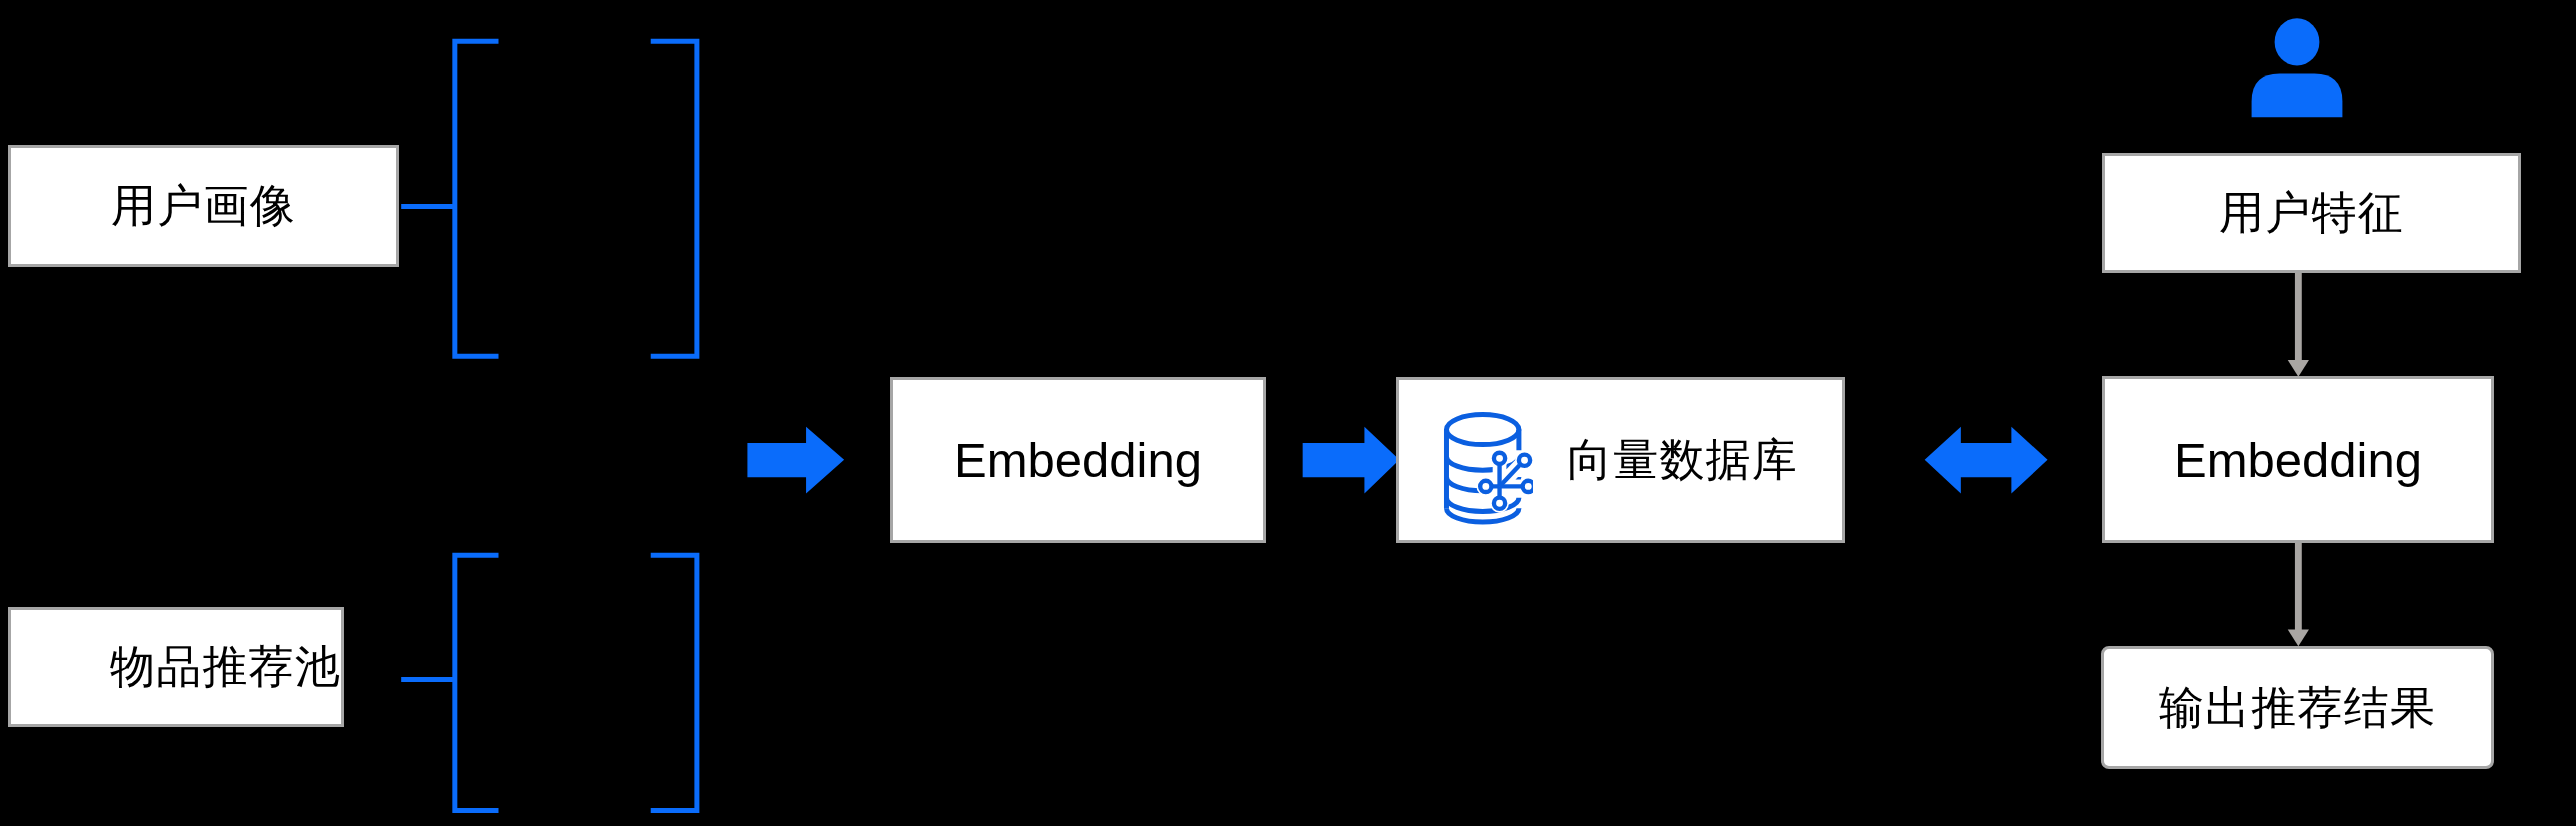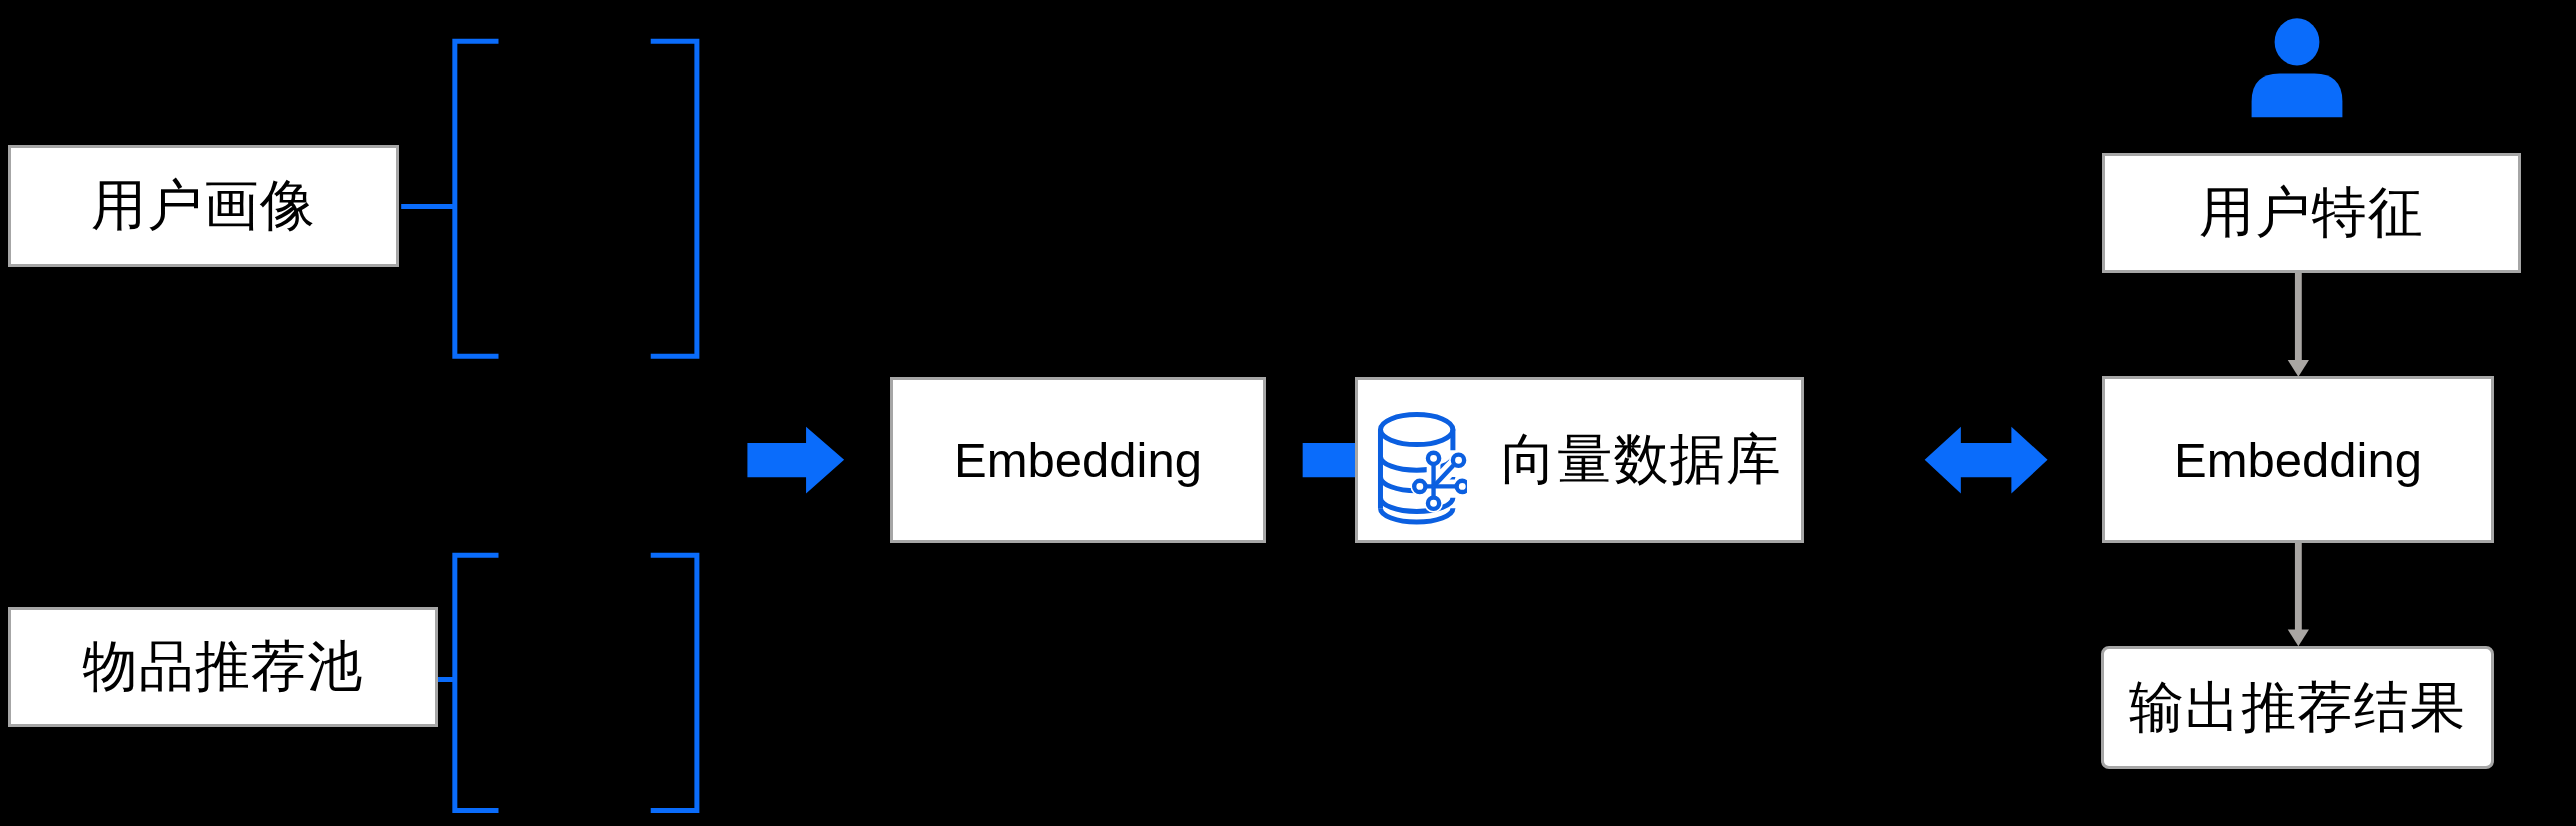--- a/index.html
+++ b/index.html
@@ -9,26 +9,26 @@
     --box-fill:#ffffff;
     --gray:#a9a6a3;
     --text:#000000;
   }
   html,body{margin:0;padding:0;background:#000;}
   body{width:2576px;height:826px;position:relative;overflow:hidden;
        font-family:"Liberation Sans","DejaVu Sans",sans-serif;}
   .canvas{position:absolute;left:0;top:0;width:2576px;height:826px;background:#000;}
   .box{position:absolute;background:var(--box-fill);border:3.7px solid var(--box-border);
        box-sizing:border-box;display:flex;align-items:center;justify-content:center;}
-  .box .label{color:var(--text);font-size:55px;letter-spacing:1.2px;white-space:nowrap;}
+  .box .label{color:var(--text);font-size:45px;letter-spacing:1.2px;white-space:nowrap;}
   .box .label.en{font-size:49px;letter-spacing:0;}
   #user-profile  {left:8px;  top:145px;  width:391px; height:122px;}
-  #item-pool     {left:8px;  top:607px;  width:430px; height:120px;}
+  #item-pool     {left:8px;  top:607px;  width:336px; height:120px;justify-content:flex-end;}
   #embedding-left{left:890px;top:377px;  width:376px; height:166px;}
-  #vector-db     {left:1355px;top:377px;  width:449px; height:166px;gap:34px;}
+  #vector-db     {left:1396px;top:377px;  width:449px; height:166px;gap:34px;}
   #user-features {left:2102px;top:153px;  width:419px; height:120px;}
   #embedding-right{left:2102px;top:376px; width:392px; height:167px;}
   #output-result {left:2101px;top:646px; width:393px; height:123px;border-radius:8px;}
   #vector-db .db-icon{width:90px;height:123px;transform:translateY(12.5px);flex:0 0 auto;}
   svg.overlay{position:absolute;left:0;top:0;width:2576px;height:826px;pointer-events:none;}
   svg.person{position:absolute;left:2246px;top:16px;width:102px;height:104px;}
   .bracket{stroke:var(--blue);stroke-width:8;fill:none;}
   .blue-conn{stroke:var(--blue);stroke-width:8;}
   .block-arrow{fill:var(--blue);}
   .gray-conn{stroke:var(--gray);stroke-width:11;}

